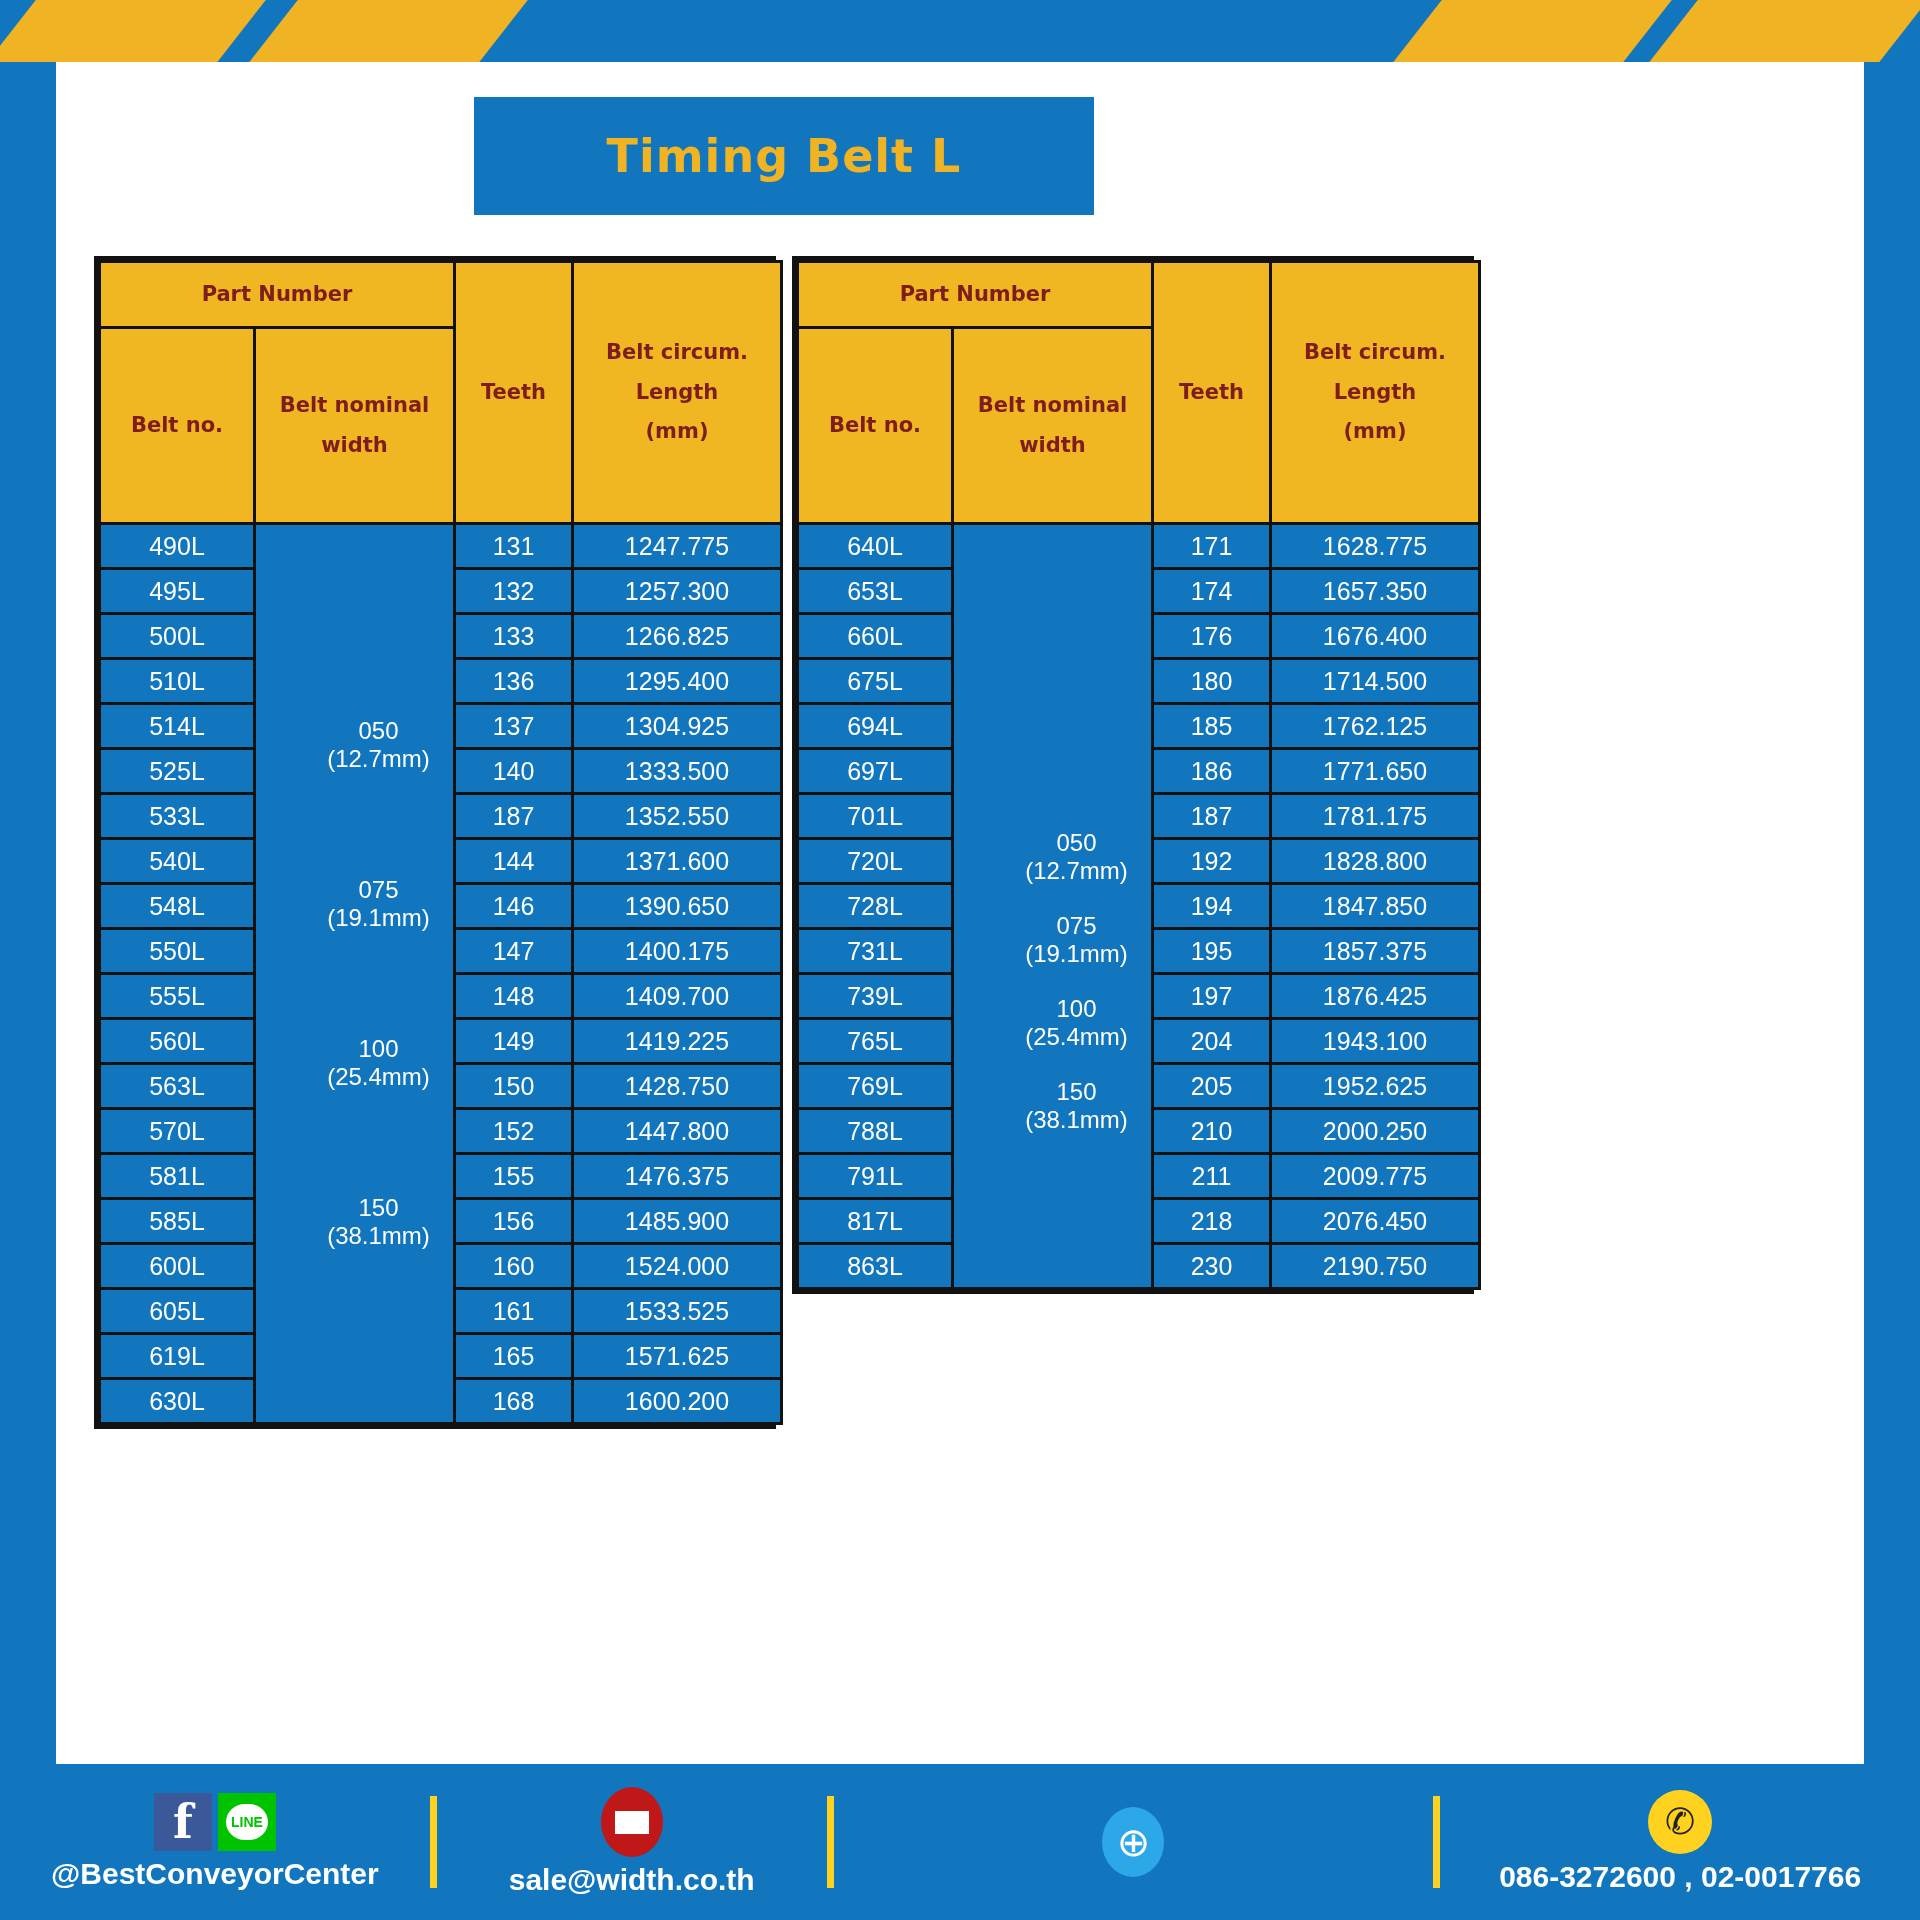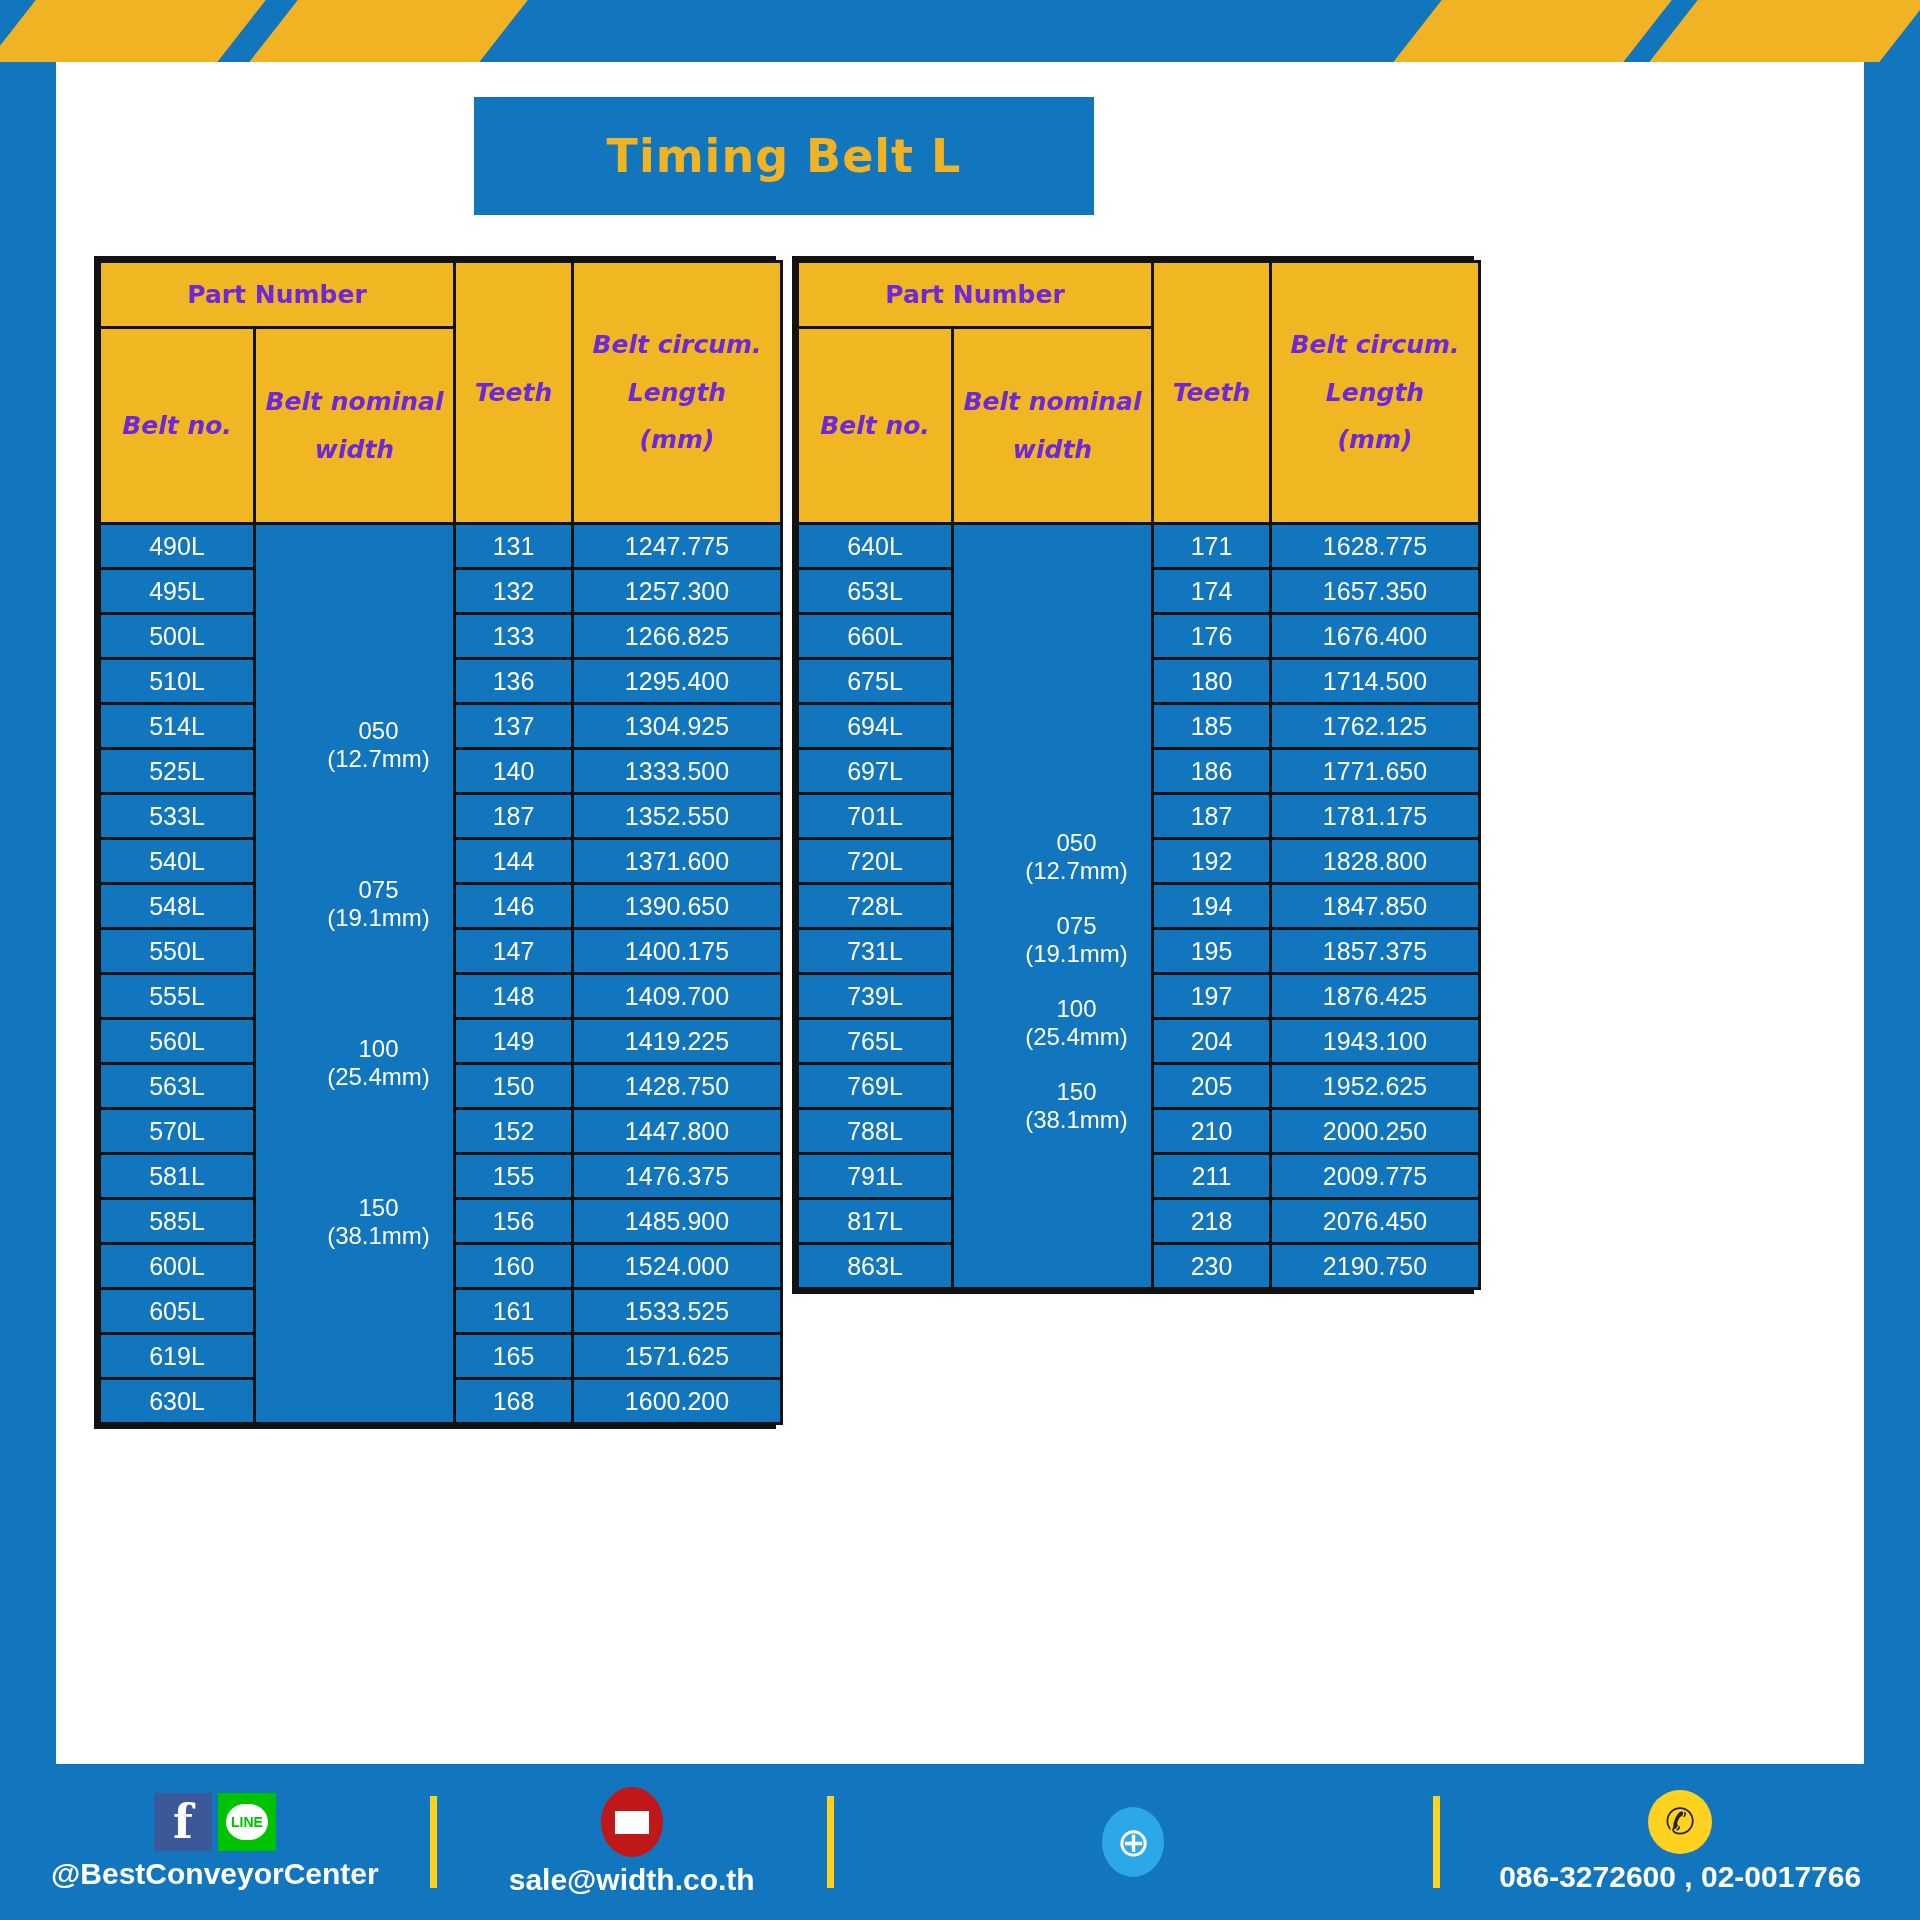--- a/index.html
+++ b/index.html
@@ -40,27 +40,27 @@
 
   
   .tbl{ position:absolute; border:4px solid #121212; background:#1176bd; }
   #table-left  { left:94px;  top:256px; width:682px; }
   #table-right { left:792px; top:256px; width:682px; }
 
   table{ border-collapse:collapse; width:100%; table-layout:fixed; }
   th,td{ border:3px solid #121212; }
 
   th{
-    background:#f0b723; color:#6d28d9;
+    background:#f0b723; color:#7f1d1d;
     font-family:"DejaVu Sans", sans-serif;
-    font-weight:bold; font-size:25px; line-height:1.9;
+    font-weight:bold; font-size:21px; line-height:1.9;
     padding:2px 2px;
   }
   th.part{ height:66px; }
-  th.tall{ height:196px; vertical-align:middle;font-style:italic; }
+  th.tall{ height:196px; vertical-align:middle; }
 
   td{
     background:#1176bd; color:#ffffff;
     font-size:25px; text-align:center; height:45px;
     font-family:"Liberation Sans", sans-serif;
     padding:0;
   }
   td.width-cell{ font-size:24px; vertical-align:top; text-align:center; }
   .wlist{ display:flex; flex-direction:column; height:100%; justify-content:space-around; padding:140px 0 120px; }
   .wlist.right{ padding:290px 0 140px; }

